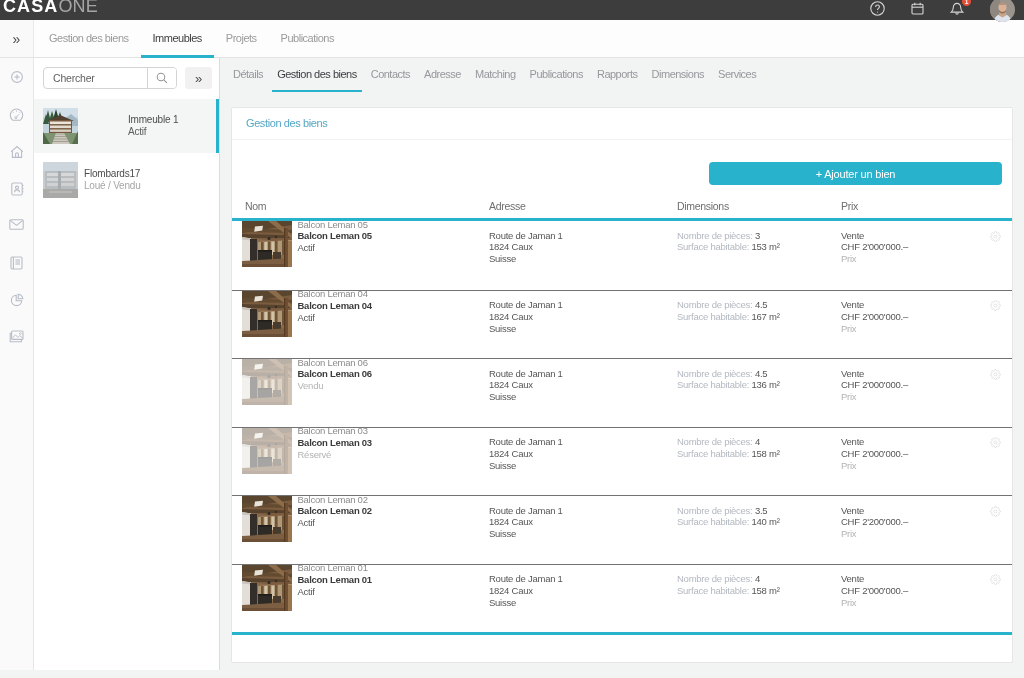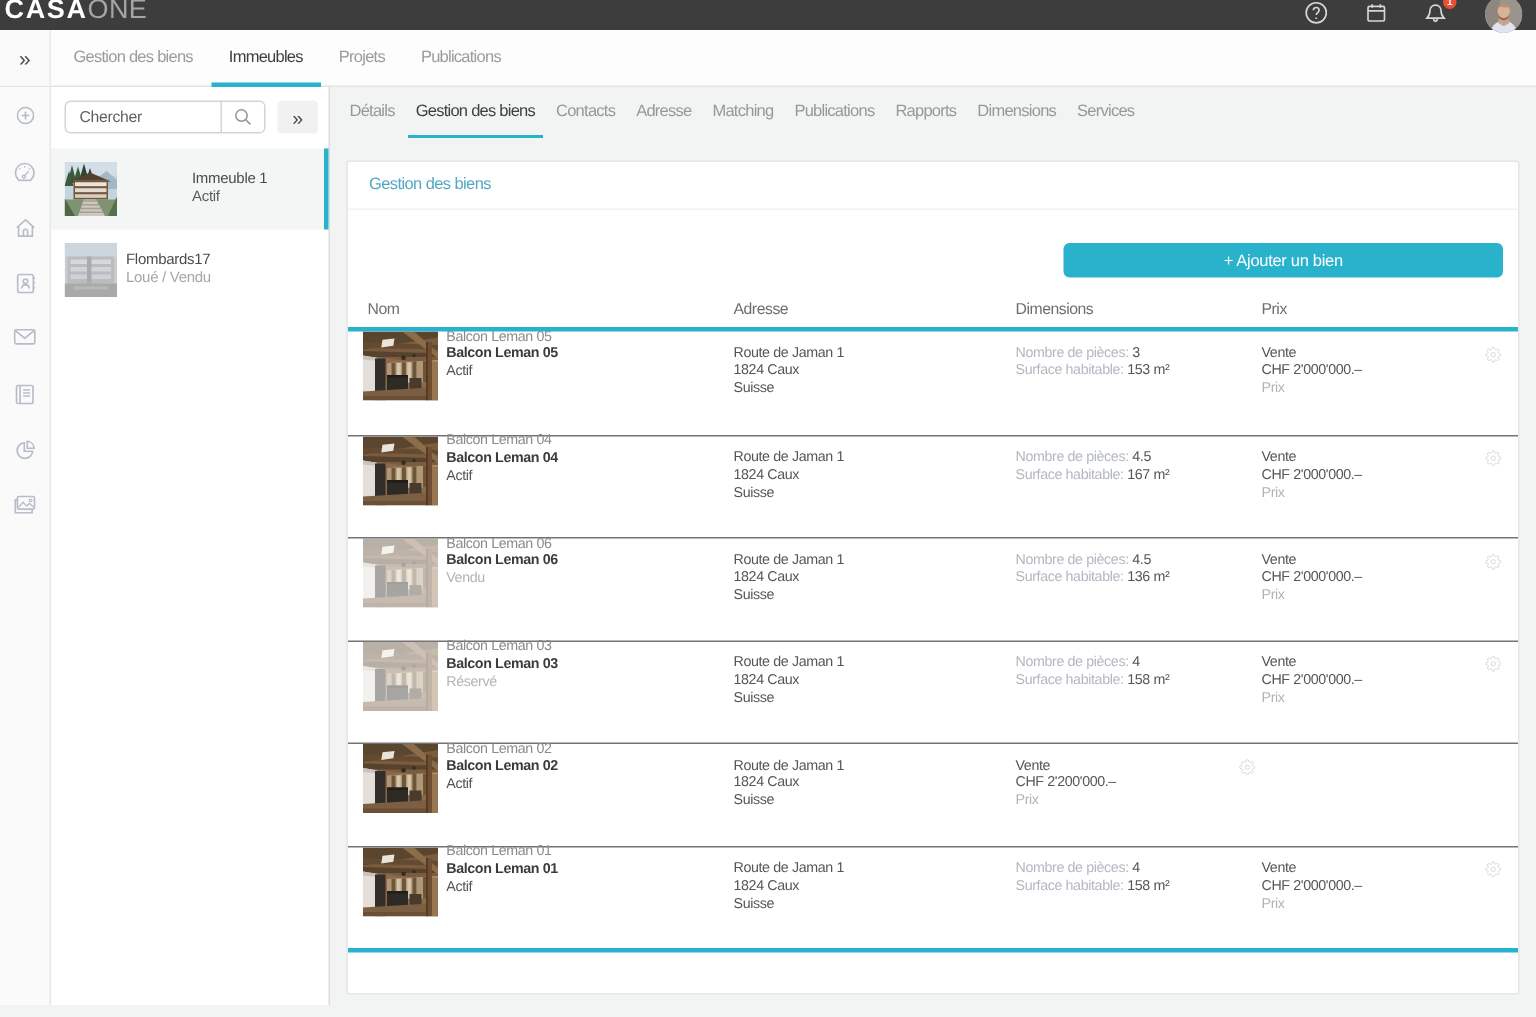--- a/index.html
+++ b/index.html
@@ -575,20 +575,24 @@
               <div class="cell-line t-gray">Balcon Leman 02</div>
               <div class="cell-line t-bold">Balcon Leman 02</div>
               <div class="cell-line t-dark">Actif</div>
             </div>
           </div>
           <div class="col-addr">
             <div class="cell-line t-dark">Route de Jaman 1</div>
             <div class="cell-line t-dark">1824 Caux</div>
             <div class="cell-line t-dark">Suisse</div>
           </div>
+          <div class="col-dim">
+            <div class="cell-line"><span class="t-label">Nombre de pièces:</span> <span class="t-dark">3.5</span></div>
+            <div class="cell-line"><span class="t-label">Surface habitable:</span> <span class="t-dark">140 m²</span></div>
+          </div>
           <div class="col-prix">
             <div class="cell-line t-dark">Vente</div>
             <div class="cell-line t-dark">CHF 2'200'000.–</div>
             <div class="cell-line t-muted">Prix</div>
           </div>
           <div class="col-gear">
             <div class="gear">
               <svg width="11" height="11" viewBox="0 0 24 24" stroke-width="2">
                 <circle cx="12" cy="12" r="3.2"></circle>
                 <path d="M19.4 15a1.65 1.65 0 0 0 .33 1.82l.06.06a2 2 0 1 1-2.83 2.83l-.06-.06a1.65 1.65 0 0 0-1.82-.33 1.65 1.65 0 0 0-1 1.51V21a2 2 0 1 1-4 0v-.09A1.65 1.65 0 0 0 9 19.4a1.65 1.65 0 0 0-1.82.33l-.06.06a2 2 0 1 1-2.83-2.83l.06-.06a1.65 1.65 0 0 0 .33-1.82 1.65 1.65 0 0 0-1.51-1H3a2 2 0 1 1 0-4h.09A1.65 1.65 0 0 0 4.6 9a1.65 1.65 0 0 0-.33-1.82l-.06-.06a2 2 0 1 1 2.83-2.83l.06.06a1.65 1.65 0 0 0 1.82.33H9a1.65 1.65 0 0 0 1-1.51V3a2 2 0 1 1 4 0v.09a1.65 1.65 0 0 0 1 1.51 1.65 1.65 0 0 0 1.82-.33l.06-.06a2 2 0 1 1 2.83 2.83l-.06.06a1.65 1.65 0 0 0-.33 1.82V9a1.65 1.65 0 0 0 1.51 1H21a2 2 0 1 1 0 4h-.09a1.65 1.65 0 0 0-1.51 1z"></path>

